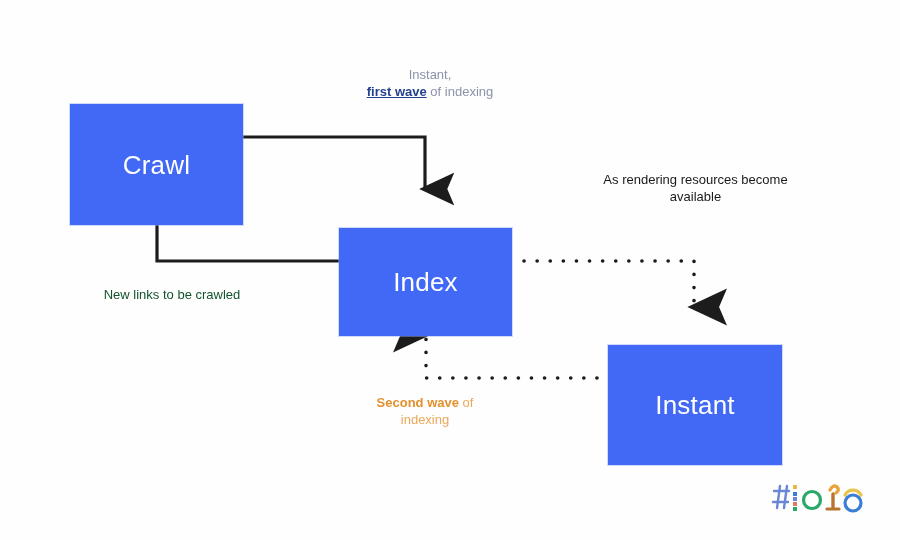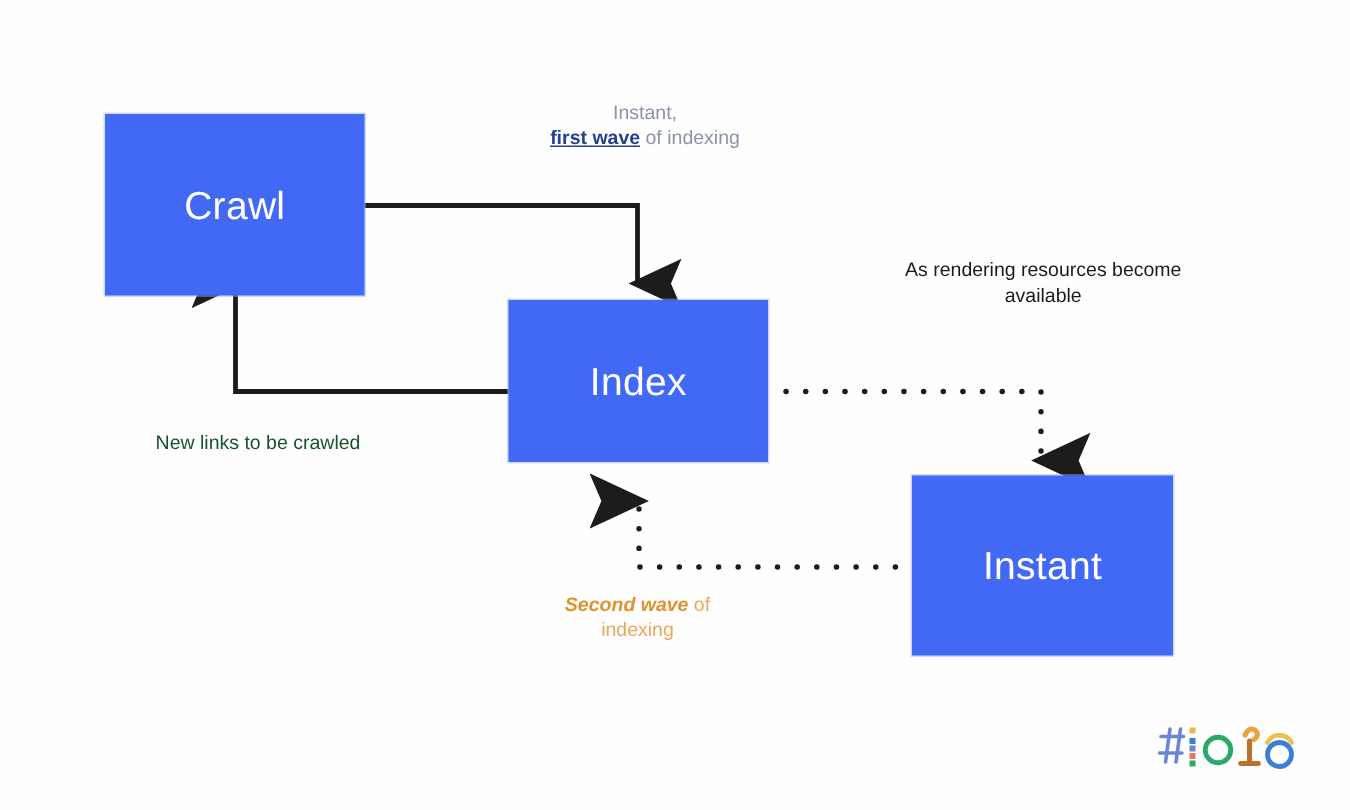--- a/index.html
+++ b/index.html
@@ -18,20 +18,21 @@
     overflow: hidden;
   }
   
   .pbox {
     position: absolute;
     background: #4169f5;
     display: flex;
     align-items: center;
     justify-content: center;
     box-shadow: 0 0 0 1px rgba(150,175,250,0.45);
+    margin-top: 28px;
   }
   .pbox .plabel {
     color: #ffffff;
     font-size: 26px;
     font-weight: 400;
     letter-spacing: 0.2px;
     line-height: 1;
   }
   #box-crawl  { left: 70px;  top: 76px;  width: 173px; height: 121px; }
   #box-index  { left: 339px; top: 200px; width: 173px; height: 108px; }
@@ -70,21 +71,20 @@
     left: 48px; top: 286px; width: 248px;
     color: #14532d;
   }
   #note-second-wave {
     left: 325px; top: 394px; width: 200px;
     color: #eaa85a;
   }
   #note-second-wave .hl {
     color: #e2912f;
     font-weight: bold;
-    font-style: italic;
   }
 
   
   #logo {
     position: absolute;
     left: 770px;
     top: 478px;
     width: 96px;
     height: 42px;
   }

